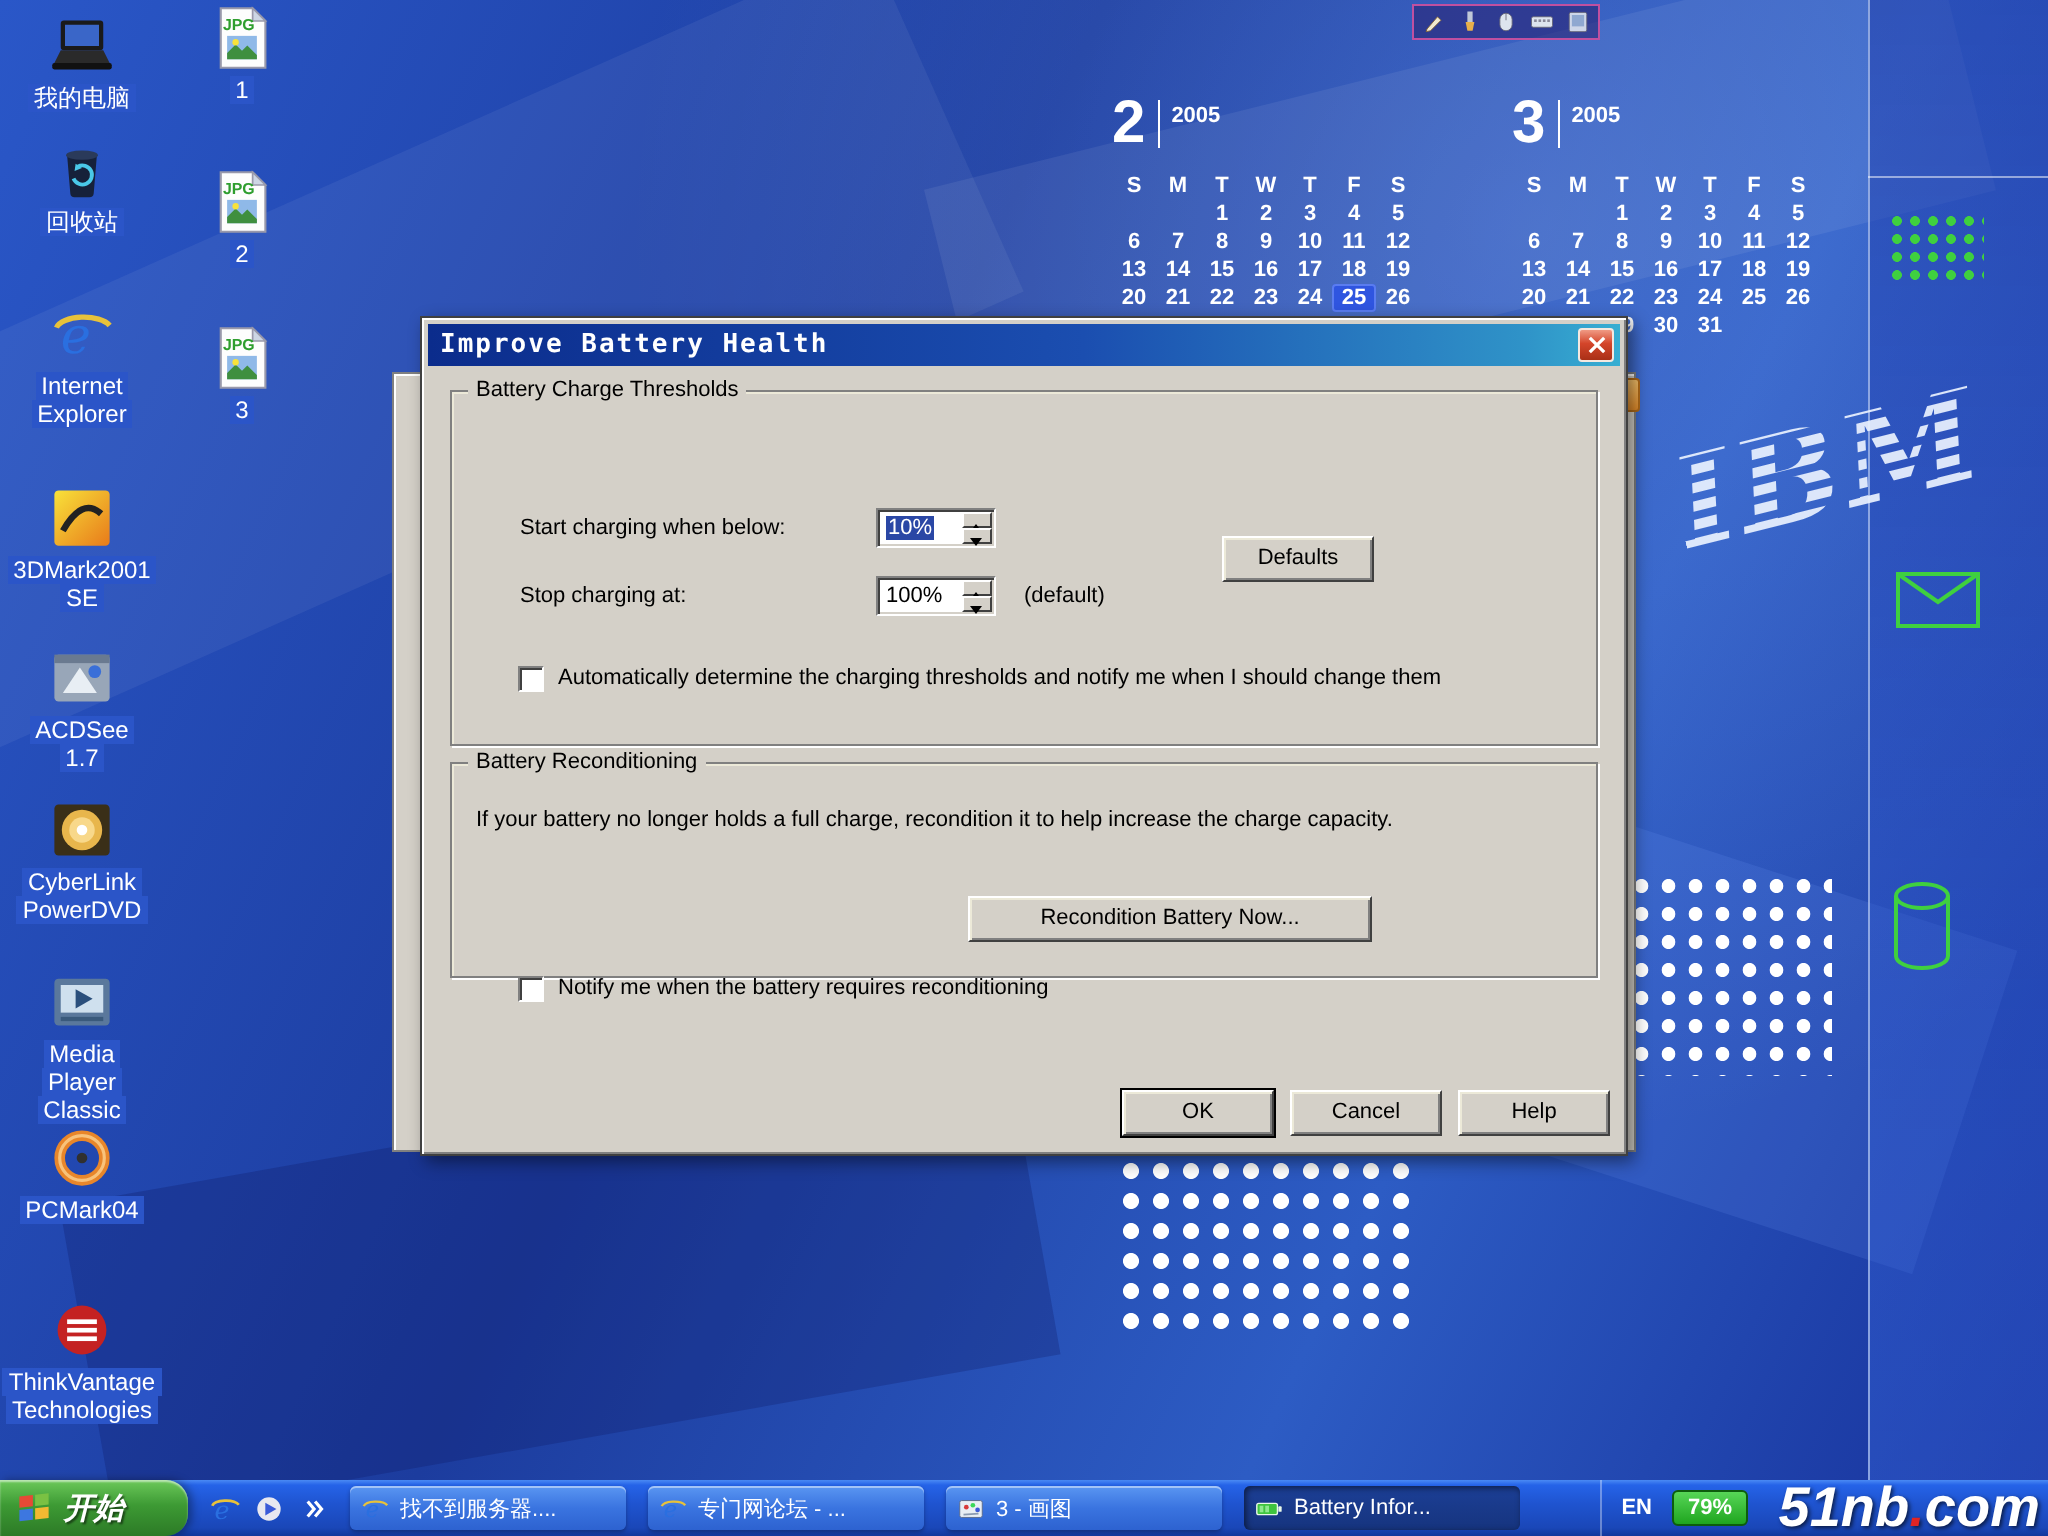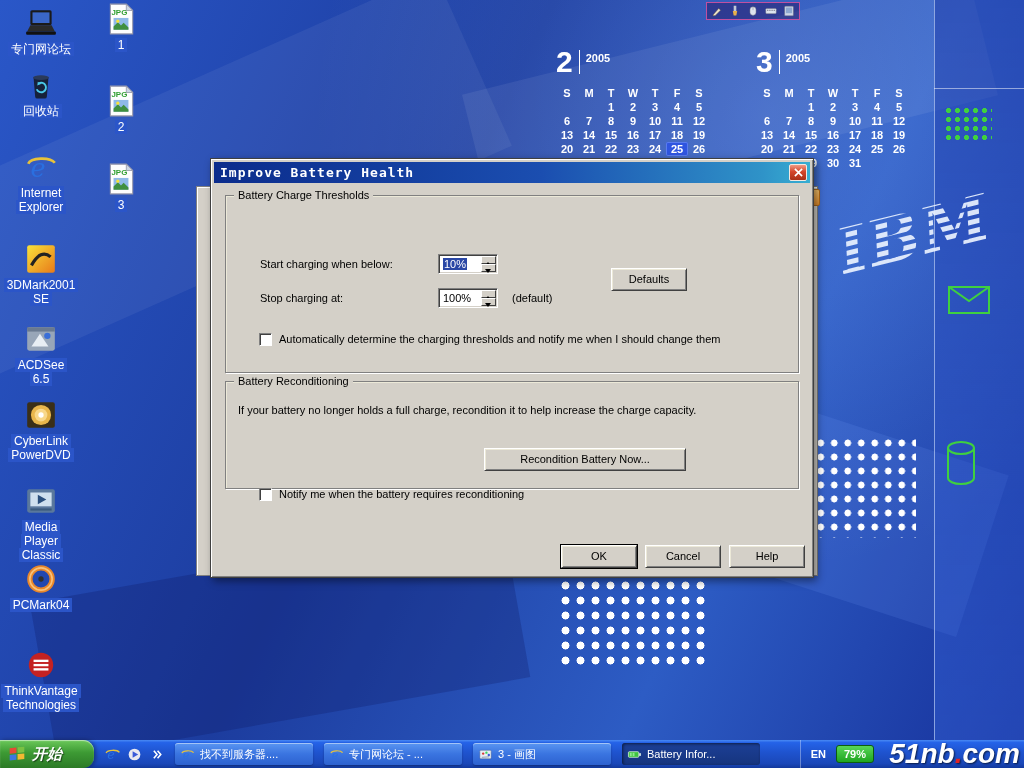--- a/index.html
+++ b/index.html
@@ -279,21 +279,21 @@
   <div id="desktop-icons">
       <div class="desk-icon" style="left: 8px; top: 6px;">
         <span class="icn" style="width:34px;height:34px">
           <svg viewBox="0 0 32 32">
             <rect x="6" y="4" width="20" height="14" rx="1.5" fill="#1a1a1a"></rect>
             <rect x="8" y="6" width="16" height="10" fill="#3a66c8"></rect>
             <path d="M3 24 L6 18 h20 l3 6 z" fill="#2a2a2a"></path>
             <rect x="2" y="24" width="28" height="3" rx="1" fill="#111"></rect>
           </svg>
         </span>
-        <div class="desk-label"><span>专门网论坛</span></div>
+        <div class="desk-label"><span>我的电脑</span></div>
       </div>
       <div class="desk-icon" style="left: 8px; top: 68px;">
         <span class="icn" style="width:34px;height:34px">
           <svg viewBox="0 0 32 32">
             <path d="M9 9 h14 l-1.5 18 a2 2 0 0 1 -2 1.8 h-7 a2 2 0 0 1 -2 -1.8 z" fill="#16213a"></path>
             <ellipse cx="16" cy="9" rx="7.5" ry="2.2" fill="#2a3a5a"></ellipse>
             <path d="M12 20 a4.5 4.5 0 1 0 2-5.6" fill="none" stroke="#4ac8e8" stroke-width="1.8"></path>
             <path d="M13 13 l3 2 -3.5 1.5 z" fill="#4ac8e8"></path>
           </svg>
         </span>
@@ -325,21 +325,21 @@
       </div>
       <div class="desk-icon" style="left: 8px; top: 322px;">
         <span class="icn" style="width:34px;height:34px">
           <svg viewBox="0 0 32 32">
             <rect x="3" y="5" width="26" height="22" rx="2" fill="#98a6b8"></rect>
             <rect x="3" y="5" width="26" height="4" fill="#6a7a90"></rect>
             <polygon points="7,23 15,11 23,23" fill="#e8eef4"></polygon>
             <circle cx="22" cy="13" r="3" fill="#3a6fd8"></circle>
           </svg>
         </span>
-        <div class="desk-label"><span>ACDSee 6.5</span></div>
+        <div class="desk-label"><span>ACDSee 1.7</span></div>
       </div>
       <div class="desk-icon" style="left: 8px; top: 398px;">
         <span class="icn" style="width:34px;height:34px">
           <svg viewBox="0 0 32 32">
             <rect x="3" y="4" width="26" height="24" rx="2" fill="#3a2f18"></rect>
             <circle cx="16" cy="16" r="9.5" fill="#e8b64c"></circle>
             <circle cx="16" cy="16" r="6" fill="#f8d88a"></circle>
             <circle cx="16" cy="16" r="2.5" fill="#fff"></circle>
           </svg>
         </span>

